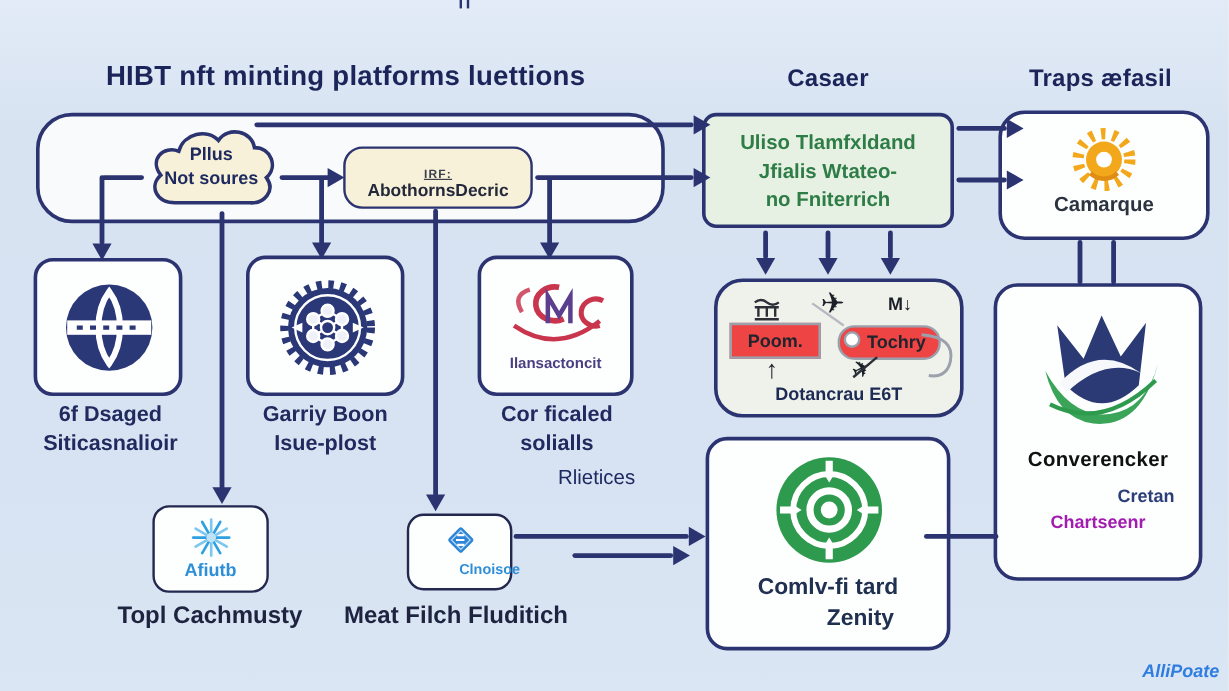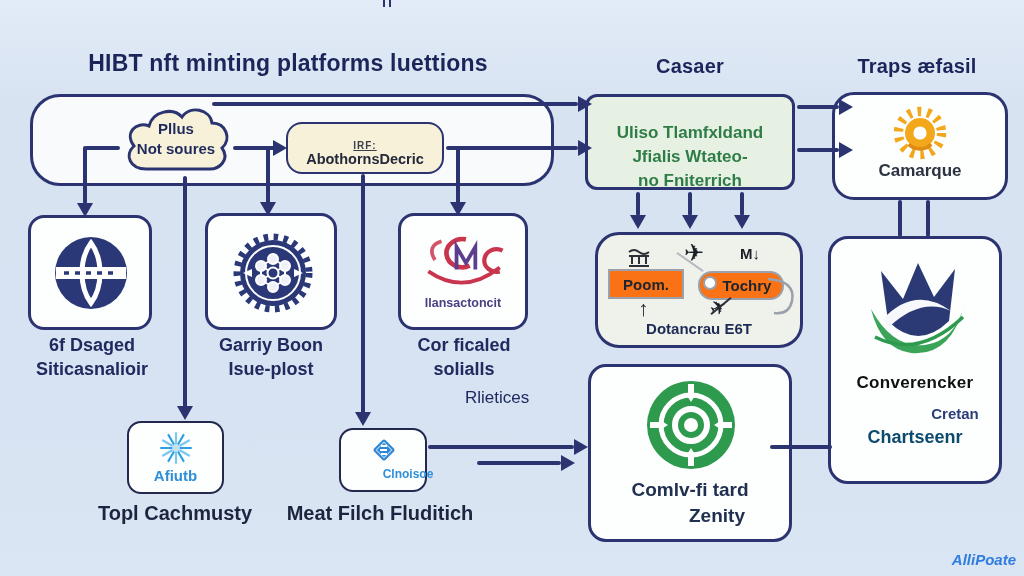--- a/index.html
+++ b/index.html
@@ -13,23 +13,23 @@
   .box{position:absolute; background:#fdfefe; border:3px solid #2b3470; border-radius:16px; box-sizing:border-box;}
   .soft{background:#f8fafc;}
   .h-line{position:absolute; height:4px; background:#2b3470; border-radius:2px; z-index:6;}
   .v-line{position:absolute; width:4px; background:#2b3470; border-radius:2px; z-index:6;}
   .ar-r{position:absolute; width:0; height:0; border-top:8px solid transparent; border-bottom:8px solid transparent; border-left:14px solid #2b3470; z-index:7;}
   .ar-d{position:absolute; width:0; height:0; border-left:8px solid transparent; border-right:8px solid transparent; border-top:14px solid #2b3470; z-index:7;}
   .nodelabel{position:absolute; text-align:center; color:#202a5e; font-size:18px; font-weight:600; line-height:1.35;}
   .biglabel{position:absolute; text-align:center; color:#1e2440; font-size:20px; font-weight:600;}
   .ctext{position:absolute; width:100%; text-align:center; color:#1e2a5e; font-weight:700;}
   .greenbox{position:absolute; background:#e6f0e3; border:3px solid #2b3470; border-radius:12px; box-sizing:border-box;
-    color:#2e7d46; font-weight:600; font-size:17px; line-height:1.4; text-align:center; padding-top:24px;}
+    color:#2e7d46; font-weight:600; font-size:17px; line-height:1.4; text-align:center; padding-top:10px;}
   .procbox{position:absolute; background:#eef2ea; border:3px solid #2b3470; border-radius:24px; box-sizing:border-box; z-index:5;}
-  .pill{position:absolute; background:#f97316; border:2px solid #9aa1ad; box-sizing:border-box; color:#20242c;
+  .pill{position:absolute; background:#ef4444; border:2px solid #9aa1ad; box-sizing:border-box; color:#20242c;
     font-size:15px; font-weight:600; text-align:center;}
   .glyph{position:absolute; color:#1b1f27;}
   .wm{position:absolute; font-style:italic; font-weight:800; color:#2f7de0; font-size:15px;}
   svg{display:block;}
 </style>
 </head>
 <body>
 
 <div id="canvas">
 
@@ -211,21 +211,21 @@
 
   <div class="box" style="left:828px;top:236px;width:174px;height:248px;border-radius:20px;z-index:4;">
     <svg class="abs" style="left:32px;top:18px;" width="110" height="115" viewBox="0 0 110 115">
       <path d="M8 52 Q30 92 62 88 Q92 84 102 46 Q88 100 48 96 Q18 92 8 52 Z" fill="#3aa558"></path>
       <path d="M18 14 L40 42 L55 6 L71 40 L92 12 L86 64 Q55 94 25 64 Z" fill="#2b3a74"></path>
       <path d="M20 62 Q52 28 88 54 Q58 40 26 70 Z" fill="#f6f8fb"></path>
       <path d="M12 80 q44 22 88 -20" stroke="#2e9a4e" stroke-width="3.5" fill="none"></path>
     </svg>
     <div class="ctext" style="top:134px;color:#101010;font-size:17px;font-weight:800;letter-spacing:.3px;">Converencker</div>
     <div class="ctext" style="top:166px;color:#2c3e77;font-size:15px;font-weight:600;padding-left:40px;">Cretan</div>
-    <div class="ctext" style="top:188px;color:#0c4a6e;font-size:18px;font-weight:600;">Chartseenr</div>
+    <div class="ctext" style="top:188px;color:#a21caf;font-size:15px;font-weight:600;">Chartseenr</div>
   </div>
 
   <div class="abs" style="left:465px;top:388px;width:130px;color:#1d2a60;font-size:17px;font-weight:400;z-index:6;">Rlietices</div>
 
   <div class="h-line" style="left:212px;top:102px;width:366px;"></div>
   <div class="ar-r" style="left:578px;top:96px;"></div>
   <div class="h-line" style="left:446px;top:146px;width:132px;"></div>
   <div class="ar-r" style="left:578px;top:140px;"></div>
 
   <div class="h-line" style="left:233px;top:146px;width:42px;"></div>

